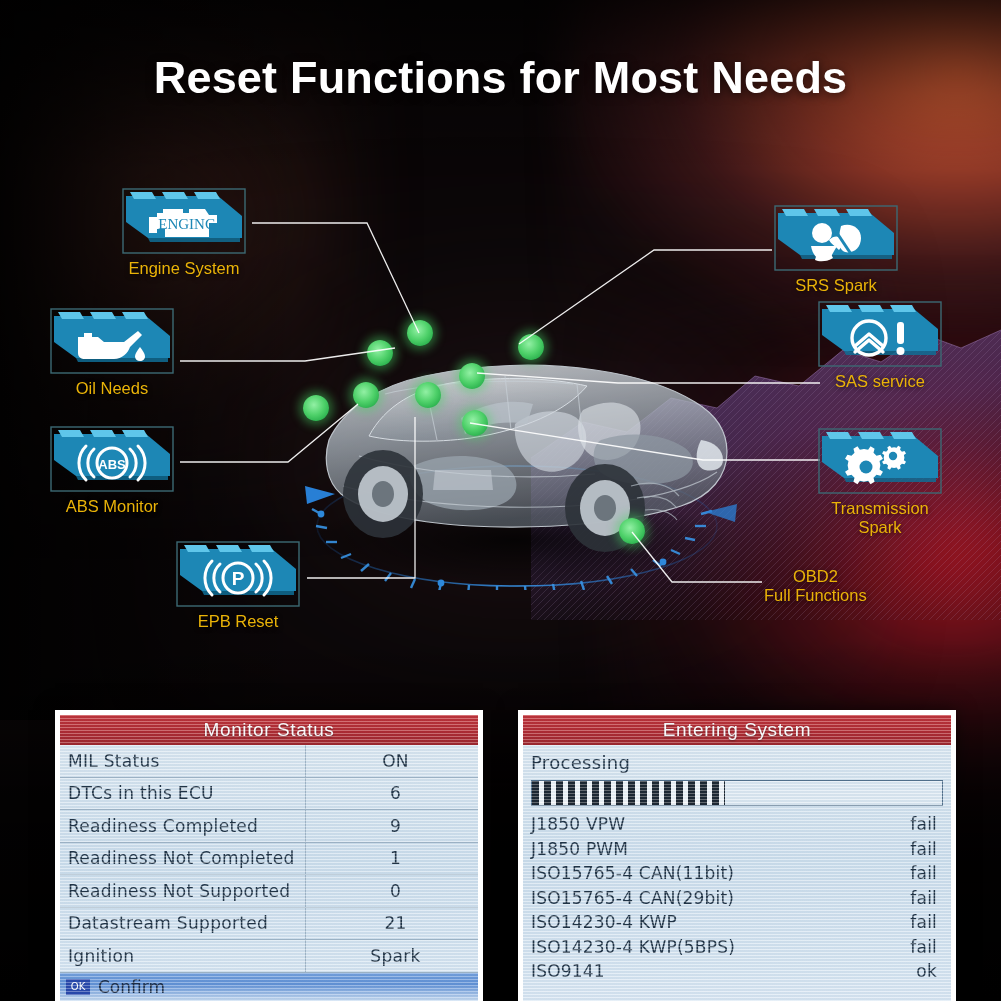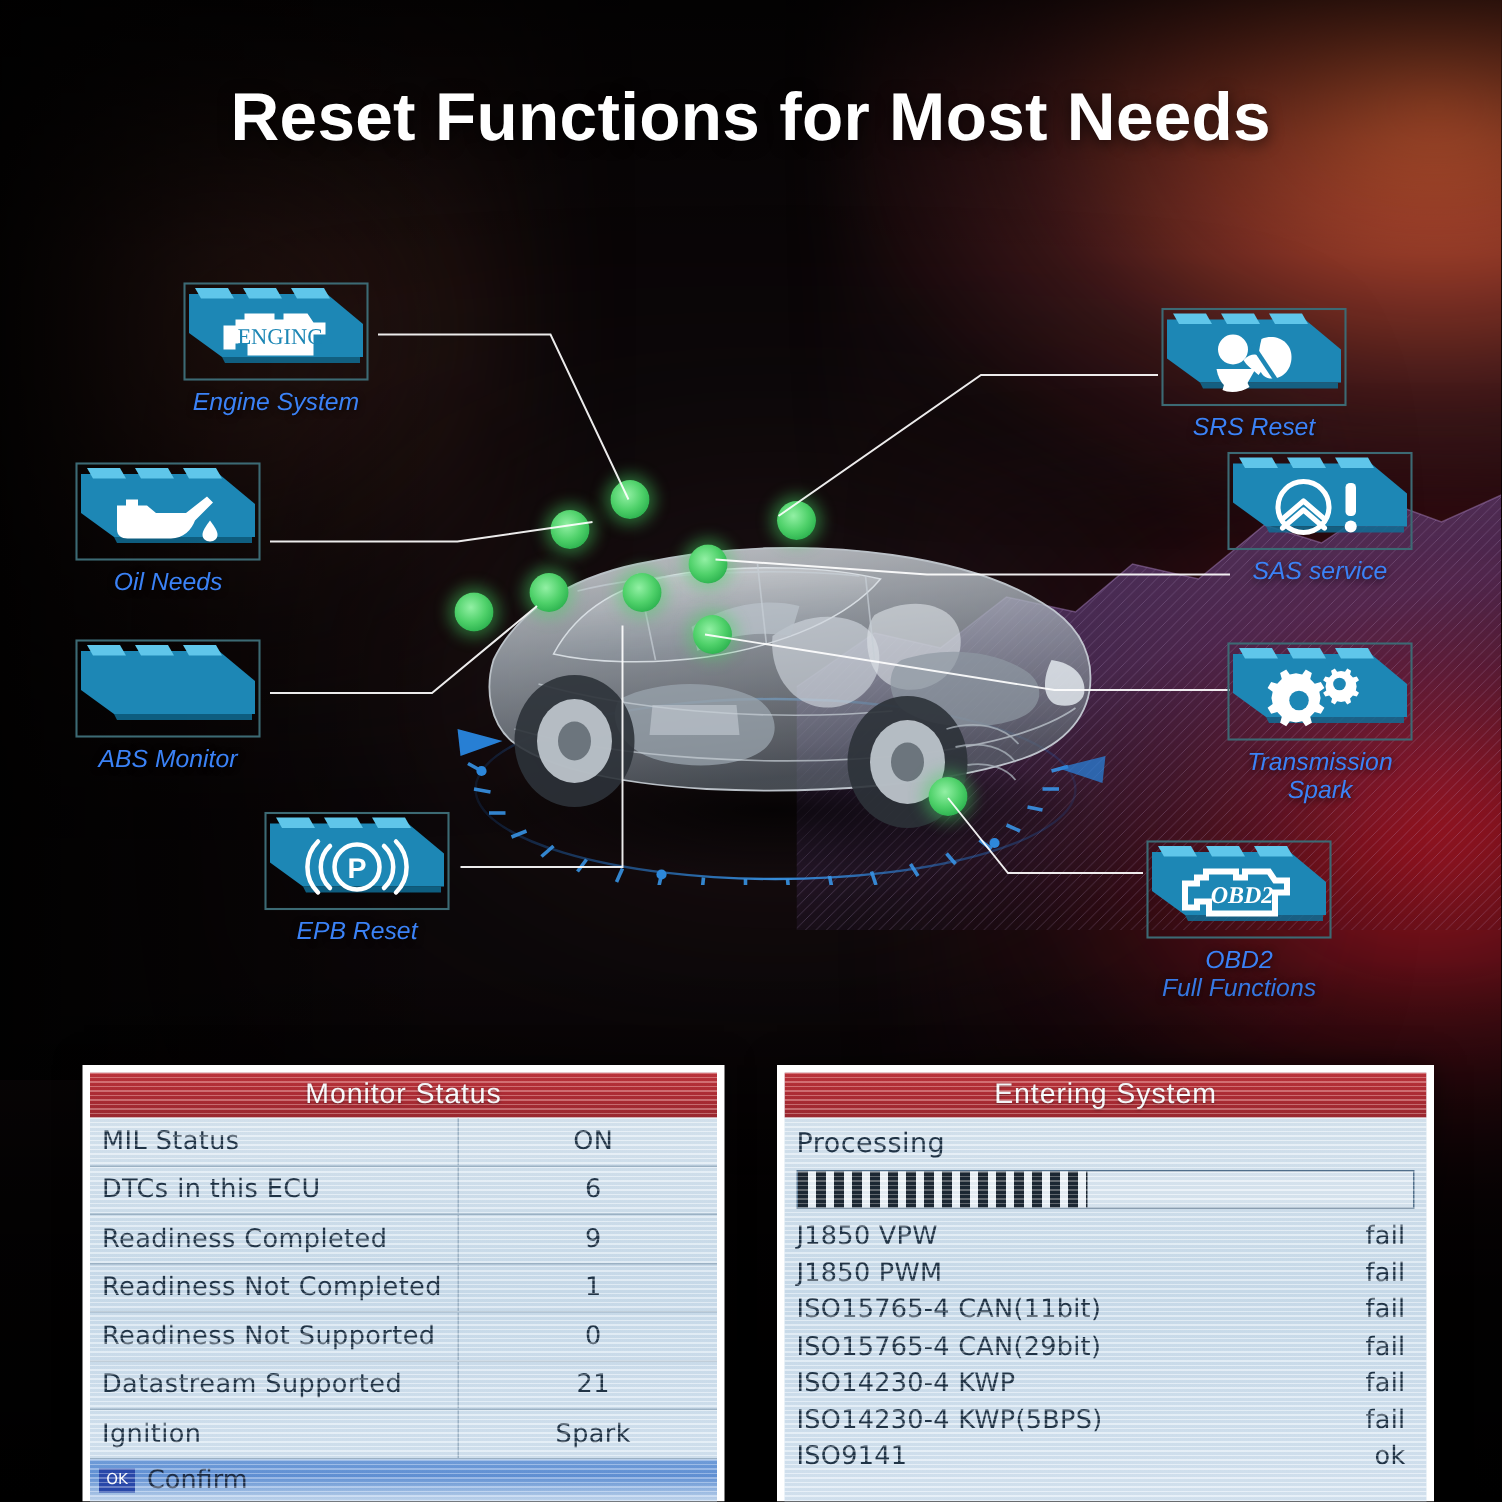--- a/index.html
+++ b/index.html
@@ -55,22 +55,22 @@
   
   #lines{position:absolute;left:0;top:0;width:1001px;height:1001px;pointer-events:none;}
 
   
   .badge{position:absolute;}
   .badge .chip{position:relative;width:124px;height:64px;}
   .chip svg{position:absolute;left:0;top:0;overflow:visible;}
   .chip .glyph{position:absolute;left:0;top:8px;width:100%;height:58px;
     display:flex;align-items:center;justify-content:center;}
   .chip .glyph svg{position:relative;}
-  .blabel{margin-top:7px;color:#3b82f6;font-size:16.5px;text-align:center;
-    line-height:1.15;text-shadow:0 1px 5px rgba(0,0,0,.75);white-space:pre-line;font-style:italic;}
+  .blabel{margin-top:7px;color:#eab308;font-size:16.5px;text-align:center;
+    line-height:1.15;text-shadow:0 1px 5px rgba(0,0,0,.75);white-space:pre-line;}
 
   
   .panel{position:absolute;background:#fff;padding:5px;
          box-shadow:0 0 18px rgba(0,0,0,.55);overflow:hidden;}
   .screen{position:relative;width:100%;height:100%;overflow:hidden;
     background:linear-gradient(180deg,#dfeaf3 0%,#cfe0ee 50%,#dbe8f4 100%);}
   .screen::after{content:"";position:absolute;inset:0;pointer-events:none;
     background:repeating-linear-gradient(180deg,
       rgba(255,255,255,.34) 0px,rgba(255,255,255,.34) 1px,
       rgba(120,150,175,.10) 1px,rgba(120,150,175,.10) 3px);}
@@ -338,20 +338,30 @@
       <svg width="124" height="66" viewBox="0 0 124 66">
         <rect x="1" y="1" width="122" height="64" fill="none" stroke="#3c6a74" stroke-width="1.4"></rect>
         <path d="M4 8 L96 8 L120 28 L120 50 L26 50 L4 34 Z" fill="#1d87b5"></path>
         <g fill="#5fc6ea">
           <path d="M8 4 L30 4 L34 11 L12 11 Z"></path>
           <path d="M40 4 L62 4 L66 11 L44 11 Z"></path>
           <path d="M72 4 L94 4 L98 11 L76 11 Z"></path>
         </g>
         <path d="M26 50 L118 50 L118 54 L28 54 Z" fill="#0f6d95" opacity=".85"></path>
       </svg>
+      <div class="glyph">
+        <svg width="80" height="44" viewBox="0 0 80 44">
+          <circle cx="40" cy="22" r="15" fill="none" stroke="#fff" stroke-width="3"></circle>
+          <path d="M22 8 A19 19 0 0 0 22 36" fill="none" stroke="#fff" stroke-width="3" stroke-linecap="round"></path>
+          <path d="M14 5 A24 24 0 0 0 14 39" fill="none" stroke="#fff" stroke-width="3" stroke-linecap="round"></path>
+          <path d="M58 8 A19 19 0 0 1 58 36" fill="none" stroke="#fff" stroke-width="3" stroke-linecap="round"></path>
+          <path d="M66 5 A24 24 0 0 1 66 39" fill="none" stroke="#fff" stroke-width="3" stroke-linecap="round"></path>
+          <text x="40" y="28" font-family="Liberation Sans,sans-serif" font-size="13" font-weight="bold" fill="#fff" text-anchor="middle">ABS</text>
+        </svg>
+      </div>
     </div>
     <div class="blabel">ABS Monitor</div>
   </div>
 
   <div class="badge" style="left:176px;top:541px;">
     <div class="chip">
       <svg width="124" height="66" viewBox="0 0 124 66">
         <rect x="1" y="1" width="122" height="64" fill="none" stroke="#3c6a74" stroke-width="1.4"></rect>
         <path d="M4 8 L96 8 L120 28 L120 50 L26 50 L4 34 Z" fill="#1d87b5"></path>
         <g fill="#5fc6ea">
@@ -392,21 +402,21 @@
           <circle cx="21" cy="13" r="10" fill="#fff"></circle>
           <path d="M10 26 C12 38 20 42 28 40 L36 26 Z" fill="#fff"></path>
           <path d="M14 40 C18 42 26 42 32 38 L28 30 L16 33 Z" fill="#fff"></path>
           <path d="M40 6 C50 2 60 8 60 18 C60 28 52 34 44 32
                    C38 30 36 22 40 6 Z" fill="#fff"></path>
           <path d="M28 20 C34 14 40 16 44 22 L38 30 C34 26 30 24 28 20 Z" fill="#fff"></path>
           <path d="M34 10 L50 34" stroke="#1d87b5" stroke-width="3" fill="none"></path>
         </svg>
       </div>
     </div>
-    <div class="blabel">SRS Reset</div>
+    <div class="blabel">SRS Spark</div>
   </div>
 
   <div class="badge" style="left:818px;top:301px;">
     <div class="chip">
       <svg width="124" height="66" viewBox="0 0 124 66">
         <rect x="1" y="1" width="122" height="64" fill="none" stroke="#3c6a74" stroke-width="1.4"></rect>
         <path d="M4 8 L96 8 L120 28 L120 50 L26 50 L4 34 Z" fill="#1d87b5"></path>
         <g fill="#5fc6ea">
           <path d="M8 4 L30 4 L34 11 L12 11 Z"></path>
           <path d="M40 4 L62 4 L66 11 L44 11 Z"></path>
@@ -459,40 +469,20 @@
           </g>
           <circle cx="48" cy="14" r="4.2" fill="#1d87b5"></circle>
         </svg>
       </div>
     </div>
     <div class="blabel">Transmission
 Spark</div>
   </div>
 
   <div class="badge" style="left:764px;top:560px;">
-    <div class="chip">
-      <svg width="124" height="66" viewBox="0 0 124 66">
-        <rect x="1" y="1" width="122" height="64" fill="none" stroke="#3c6a74" stroke-width="1.4"></rect>
-        <path d="M4 8 L96 8 L120 28 L120 50 L26 50 L4 34 Z" fill="#1d87b5"></path>
-        <g fill="#5fc6ea">
-          <path d="M8 4 L30 4 L34 11 L12 11 Z"></path>
-          <path d="M40 4 L62 4 L66 11 L44 11 Z"></path>
-          <path d="M72 4 L94 4 L98 11 L76 11 Z"></path>
-        </g>
-        <path d="M26 50 L118 50 L118 54 L28 54 Z" fill="#0f6d95" opacity=".85"></path>
-      </svg>
-      <div class="glyph">
-        <svg width="84" height="44" viewBox="0 0 84 44">
-          <path d="M14 14 L14 10 L20 10 L20 6 L40 6 L40 10 L46 10
-                   L46 6 L62 6 L66 12 L74 12 L74 20 L66 20 L66 34
-                   L22 34 L22 26 L14 26 L14 30 L6 30 L6 14 Z" fill="none" stroke="#ffffff" stroke-width="4"></path>
-          <text x="44" y="27" font-family="Liberation Serif,serif" font-size="16" font-style="italic" font-weight="bold" fill="#ffffff" text-anchor="middle">OBD2</text>
-        </svg>
-      </div>
-    </div>
     <div class="blabel">OBD2
 Full Functions</div>
   </div>
 
   <div class="glow" id="g-bottomfade"></div>
 
   <div class="panel" style="left:55px;top:710px;width:418px;height:291px;">
     <div class="screen">
       <div class="scr-head">Monitor  Status</div>
 

